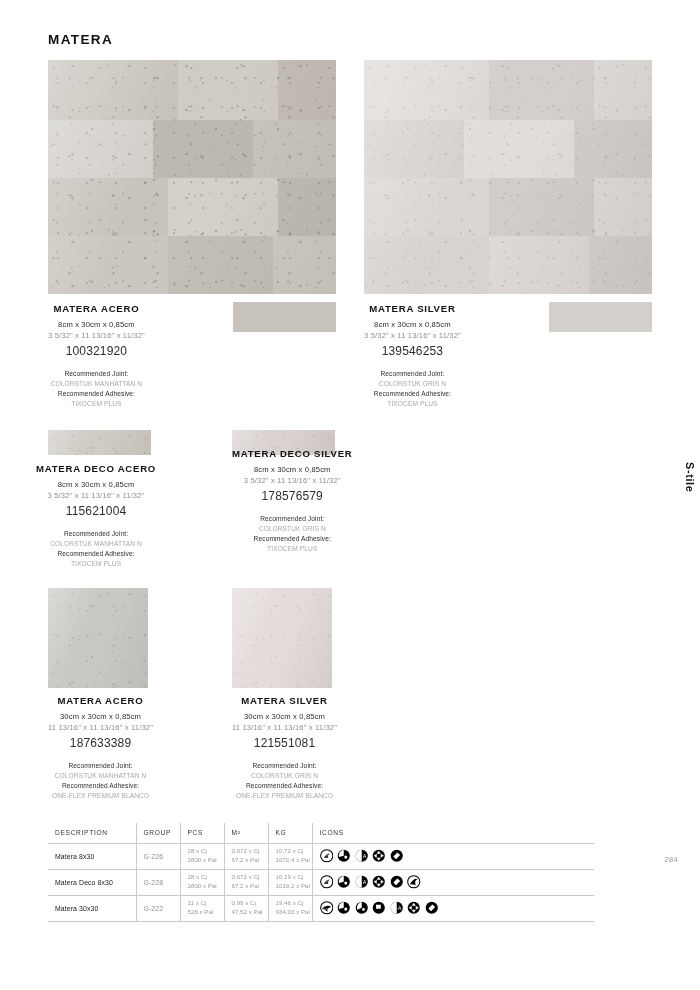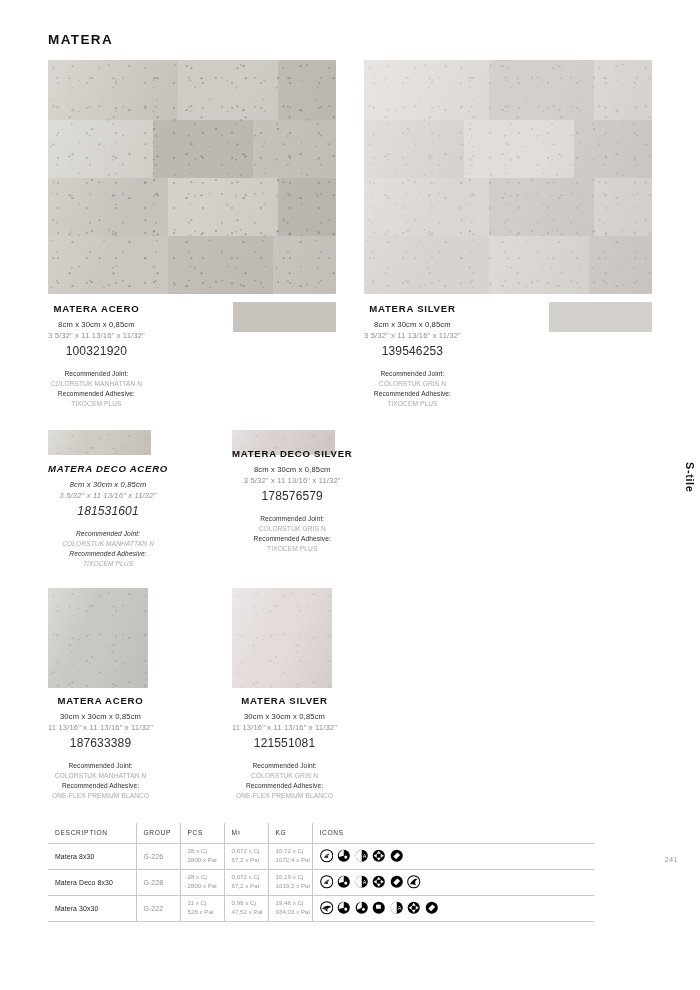--- a/index.html
+++ b/index.html
@@ -180,21 +180,21 @@
 </style>
 </head>
 <body>
 
 <div class="page">
 
   <div class="page-title">MATERA</div>
 
   <div class="side-tab">S-tile</div>
 
-  <div class="page-number">241</div>
+  <div class="page-number">284</div>
 
   <div class="photo" style="left:48px; top:60px; width:288px; height:234px; background:#c4c0b8;">
     <div class="brick" style="left:-20px; top:0;    width:150px; height:60px; background:#c6c2ba;"></div>
     <div class="brick" style="left:130px; top:0;    width:100px; height:60px; background:#cfccc6;"></div>
     <div class="brick" style="left:230px; top:0;    width:110px; height:60px; background:#c2bdb4;"></div>
     <div class="brick" style="left:-40px; top:60px; width:145px; height:58px; background:#d2cfc9;"></div>
     <div class="brick" style="left:105px; top:60px; width:100px; height:58px; background:#bdb9b0;"></div>
     <div class="brick" style="left:205px; top:60px; width:140px; height:58px; background:#c8c4bc;"></div>
     <div class="brick" style="left:-10px; top:118px;width:130px; height:58px; background:#c7c3bb;"></div>
     <div class="brick" style="left:120px; top:118px;width:110px; height:58px; background:#d4d1cb;"></div>
@@ -254,25 +254,25 @@
 
   <div class="photo" style="left:48px; top:430px; width:103px; height:25px; background:#cfccc5;">
     <div class="speckle" style="opacity:.4;"></div>
     <div class="sheen"></div>
   </div>
   <div class="photo" style="left:232px; top:430px; width:103px; height:25px; background:#d9d2d1;">
     <div class="speckle" style="opacity:.3;"></div>
     <div class="sheen"></div>
   </div>
 
-  <div class="product" style="left:48px; top:463px;font-style:italic;">
+  <div class="product" style="left:36px; top:463px;">
     <div class="p-name">MATERA DECO ACERO</div>
     <div class="p-metric">8cm x 30cm x 0,85cm</div>
     <div class="p-imperial">3 5/32" x 11 13/16" x 11/32"</div>
-    <div class="p-code">181531601</div>
+    <div class="p-code">115621004</div>
     <div class="p-rec">
       <div class="rec-label">Recommended Joint:</div>
       <div class="rec-value">COLORSTUK MANHATTAN N</div>
       <div class="rec-label">Recommended Adhesive:</div>
       <div class="rec-value">TIXOCEM PLUS</div>
     </div>
   </div>
 
   <div class="product" style="left:232px; top:448px;">
     <div class="p-name">MATERA DECO SILVER</div>

